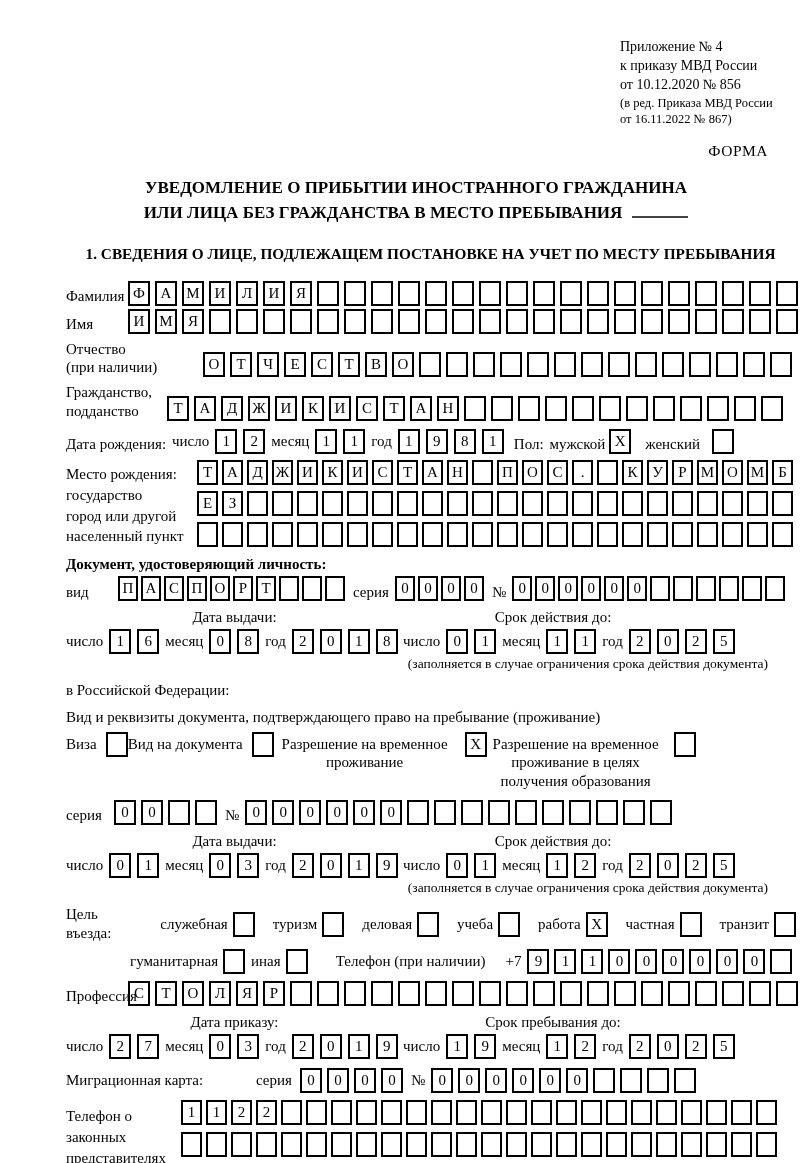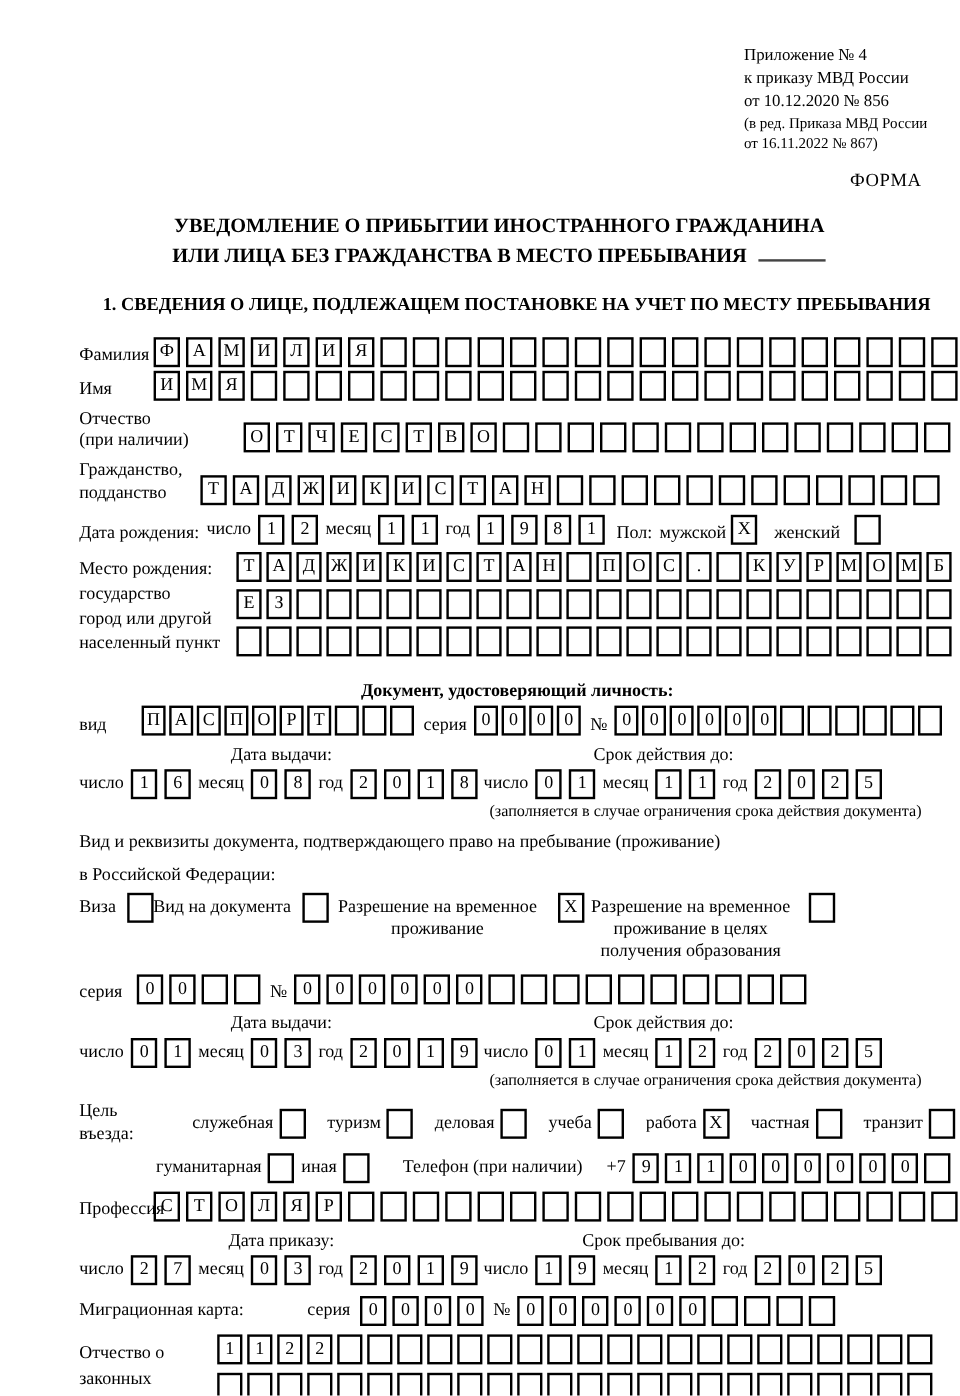--- a/index.html
+++ b/index.html
@@ -25,21 +25,21 @@
   .flabel { flex: none; padding-top: 3px; }
   .lline { display: block; }
 
   .cells { display: flex; gap: 5px; flex: none; }
   .cell { flex: none; width: 22px; height: 25px; border: 2px solid #000; text-align: center; line-height: 21px; font-size: 15px; }
   .cells.sm { gap: 4px; } .cells.sm .cell { width: 21px; }
   .cells.xs { gap: 3px; } .cells.xs .cell { width: 20px; }
   .cellcol { display: flex; flex-direction: column; gap: 6px; }
   .inlbl { flex: none; padding: 3px 6px 0 8px; }
 
-  .center-b { text-align: center; font-weight: bold; margin-top: 20px; }
+  .center-b { text-align: left; font-weight: bold; margin-top: 8px; }
 
   .dhead { display: flex; margin-top: 7px; }
   .h-left { width: 337px; text-align: center; }
   .h-right { width: 300px; text-align: center; }
   .dbody { display: flex; margin-top: 2px; }
   .d-left { width: 337px; flex: none; }
   .dgroup { display: flex; align-items: flex-start; gap: 6px; }
   .dgroup .dl { padding-top: 3px; flex: none; }
   .dcells { gap: 6px; }
   .note { text-align: right; padding-right: 28px; font-size: 13.5px; margin-top: 2px; }
@@ -405,22 +405,22 @@
       <span class="cells dcells">
           <span class="cell">2</span>
           <span class="cell">0</span>
           <span class="cell">2</span>
           <span class="cell">5</span>
         </span>
     </span>
   </div>
   <div class="note">(заполняется в случае ограничения срока действия документа)</div>
 
+  <div class="plain">в Российской Федерации:</div>
   <div class="plain">Вид и реквизиты документа, подтверждающего право на пребывание (проживание)</div>
-  <div class="plain">в Российской Федерации:</div>
 
   <div class="opts">
     <span class="opt">
       <span class="ol">Виза</span>
       <span class="cell"></span>
     </span>
     <span class="opt">
       <span class="ol">Вид на документа</span>
       <span class="cell"></span>
     </span>
@@ -665,21 +665,21 @@
         <span class="cell">0</span>
         <span class="cell"></span>
         <span class="cell"></span>
         <span class="cell"></span>
         <span class="cell"></span>
       </span>
   </div>
 
   <div class="frow" style="margin-top:7px">
     <span class="flabel" style="width:115px; line-height:1.37">
-      <span class="lline">Отчество о</span>
+      <span class="lline">Телефон о</span>
       <span class="lline">законных</span>
       <span class="lline">представителях</span>
       <span class="lline">(родителях,</span>
 
     </span>
     <span class="cellcol" style="gap:7px">
       <span class="cells sm">
           <span class="cell">1</span>
           <span class="cell">1</span>
           <span class="cell">2</span>

